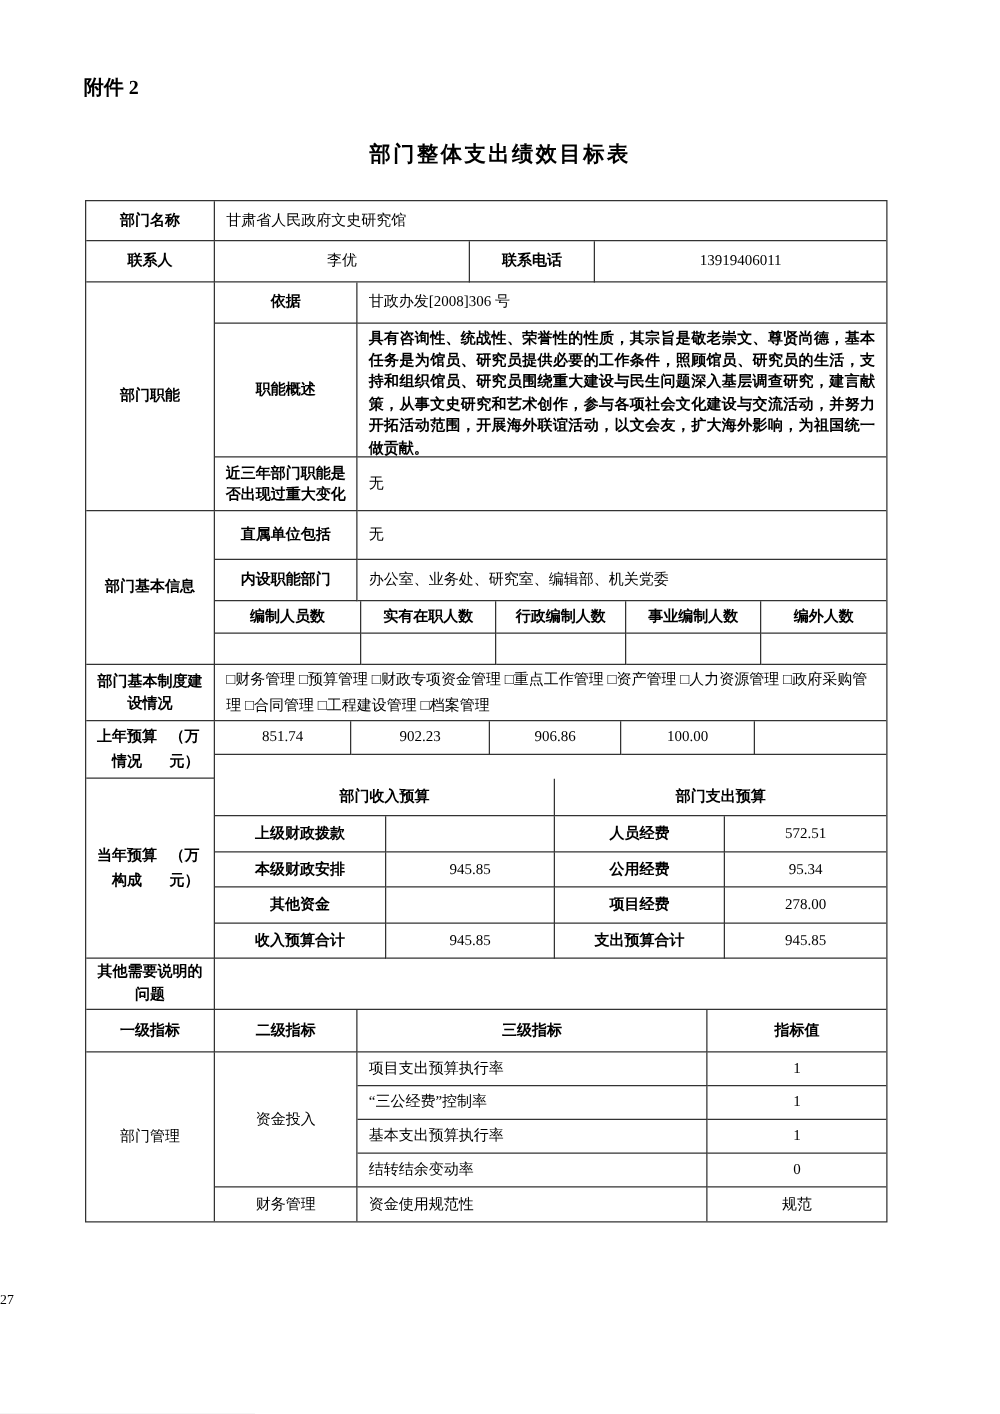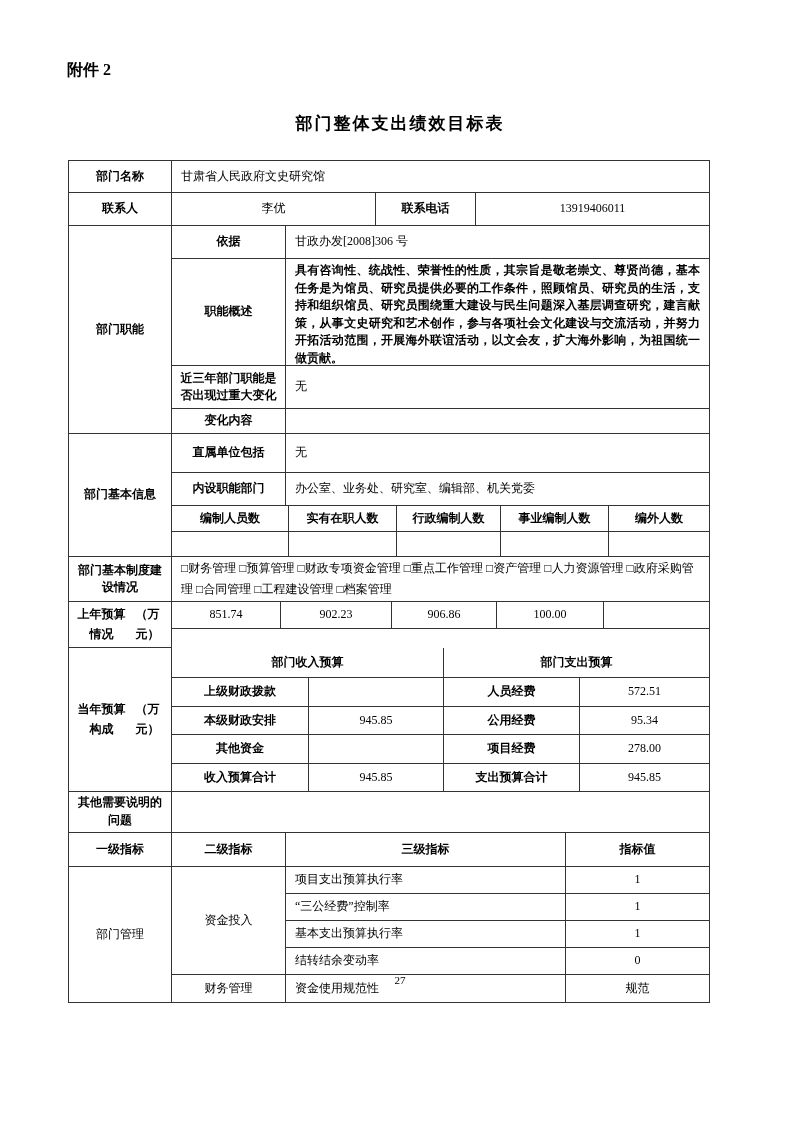--- a/index.html
+++ b/index.html
@@ -45,22 +45,22 @@
   .b{font-weight:bold;}
   .just{
     text-align:justify;justify-content:flex-start;
     line-height:17.6px;padding:3px 9px 3px 9px;
     display:block;
     font-weight:bold;
   }
   .wrap2{padding-left:6px;padding-right:6px;}
   .lblcol{flex-direction:row;line-height:1.7;}
   .pageno{
-    position:absolute;left:0;top:974px;width:800px;
-    text-align:center;font-size:11px;
+    position:absolute;left:0;top:1034px;width:800px;
+    text-align:left;font-size:11px;
   }
 </style>
 </head>
 <body>
 
 <div class="page">
 
   <div class="attachment">附件 2</div>
   <div class="doc-title">部门整体支出绩效目标表</div>
 
@@ -85,24 +85,20 @@
           <div class="c b" style="flex:0 0 114px">依据</div>
           <div class="c left lastcol" style="flex:1">甘政办发[2008]306 号</div>
         </div>
         <div class="r" style="height:107px">
           <div class="c b" style="flex:0 0 114px">职能概述</div>
           <div class="c lastcol just" style="flex:1">具有咨询性、统战性、荣誉性的性质，其宗旨是敬老崇文、尊贤尚德，基本任务是为馆员、研究员提供必要的工作条件，照顾馆员、研究员的生活，支持和组织馆员、研究员围绕重大建设与民生问题深入基层调查研究，建言献策，从事文史研究和艺术创作，参与各项社会文化建设与交流活动，并努力开拓活动范围，开展海外联谊活动，以文会友，扩大海外影响，为祖国统一做贡献。</div>
         </div>
         <div class="r" style="height:43px">
           <div class="c b wrap2" style="flex:0 0 114px">近三年部门职能是否出现过重大变化</div>
           <div class="c left lastcol" style="flex:1">无</div>
-        </div>
-        <div class="r" style="height:25px">
-          <div class="c b" style="flex:0 0 114px">变化内容</div>
-          <div class="c left lastcol" style="flex:1"></div>
         </div>
       </div>
     </div>
 
     <div class="sec">
       <div class="c b" style="flex:0 0 103px">部门基本信息</div>
       <div class="body">
         <div class="r" style="height:39px">
           <div class="c b" style="flex:0 0 114px">直属单位包括</div>
           <div class="c left lastcol" style="flex:1">无</div>

